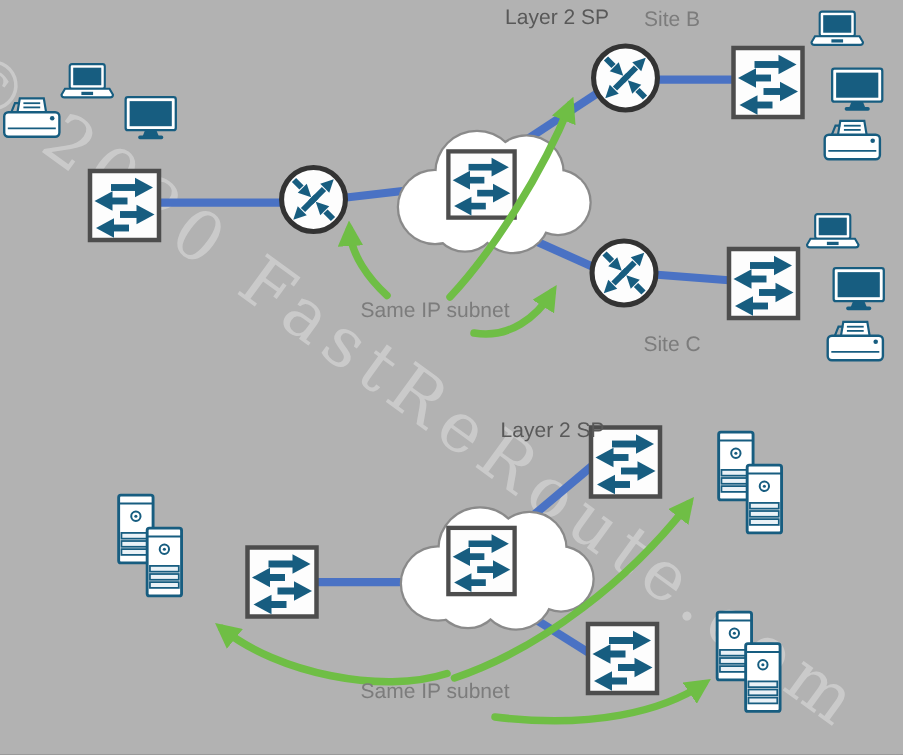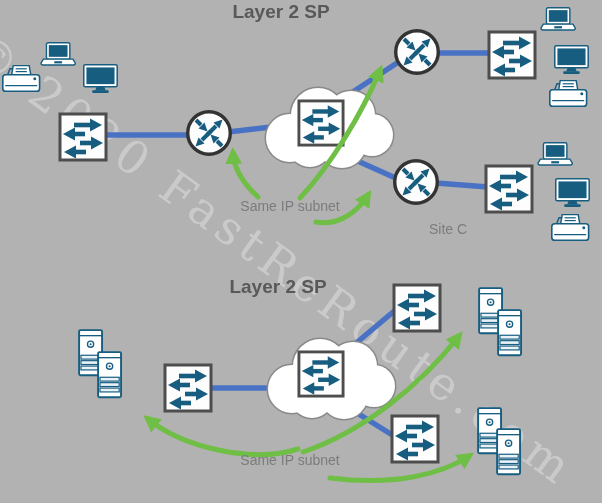--- a/index.html
+++ b/index.html
@@ -14,24 +14,24 @@
   .lbl{
     position:absolute;
     text-align:center;
     color:#7c7c7c;
     font-size:14px;
     line-height:17px;
     white-space:nowrap;
   }
   .ttl{
     position:absolute;
-    text-align:center;
+    text-align:right;
     color:#595959;
-    font-weight:bold;
-    font-size:19px;
+    font-weight:normal;
+    font-size:14px;
     line-height:17px;
     white-space:nowrap;
   }
   .watermark{
     position:absolute;
     left:-8px;top:22px;
     transform:rotate(36deg);
     transform-origin:0 0;
     font-family:"DejaVu Serif", serif;
     font-size:46px;
@@ -188,20 +188,21 @@
       <path d="M300,198 C330,166 362,114 380,70" marker-end="url(#ah)"></path>
       <path d="M316,222 C340,226 358,211 368,195" marker-end="url(#ah)"></path>
       <path d="M298,449 C255,463 185,449 148,419" marker-end="url(#ah)"></path>
       <path d="M303,452 C362,432 420,386 459,336" marker-end="url(#ah)"></path>
       <path d="M330,478 C395,486 442,474 469,456" marker-end="url(#ah)"></path>
     </g>
   </svg>
 
   <div class="ttl" style="left:156px;top:3px;width:250px;">Layer 2 SP</div>
 
+  <div class="lbl" style="left:398px;top:4px;width:100px;">Site B</div>
   <div class="lbl" style="left:398px;top:221px;width:100px;">Site C</div>
   <div class="lbl" style="left:210px;top:198px;width:160px;">Same IP subnet</div>
 
   <div class="ttl" style="left:153px;top:278px;width:250px;">Layer 2 SP</div>
 
   <div class="lbl" style="left:210px;top:452px;width:160px;">Same IP subnet</div>
 
 </div>
 
 </body></html>

